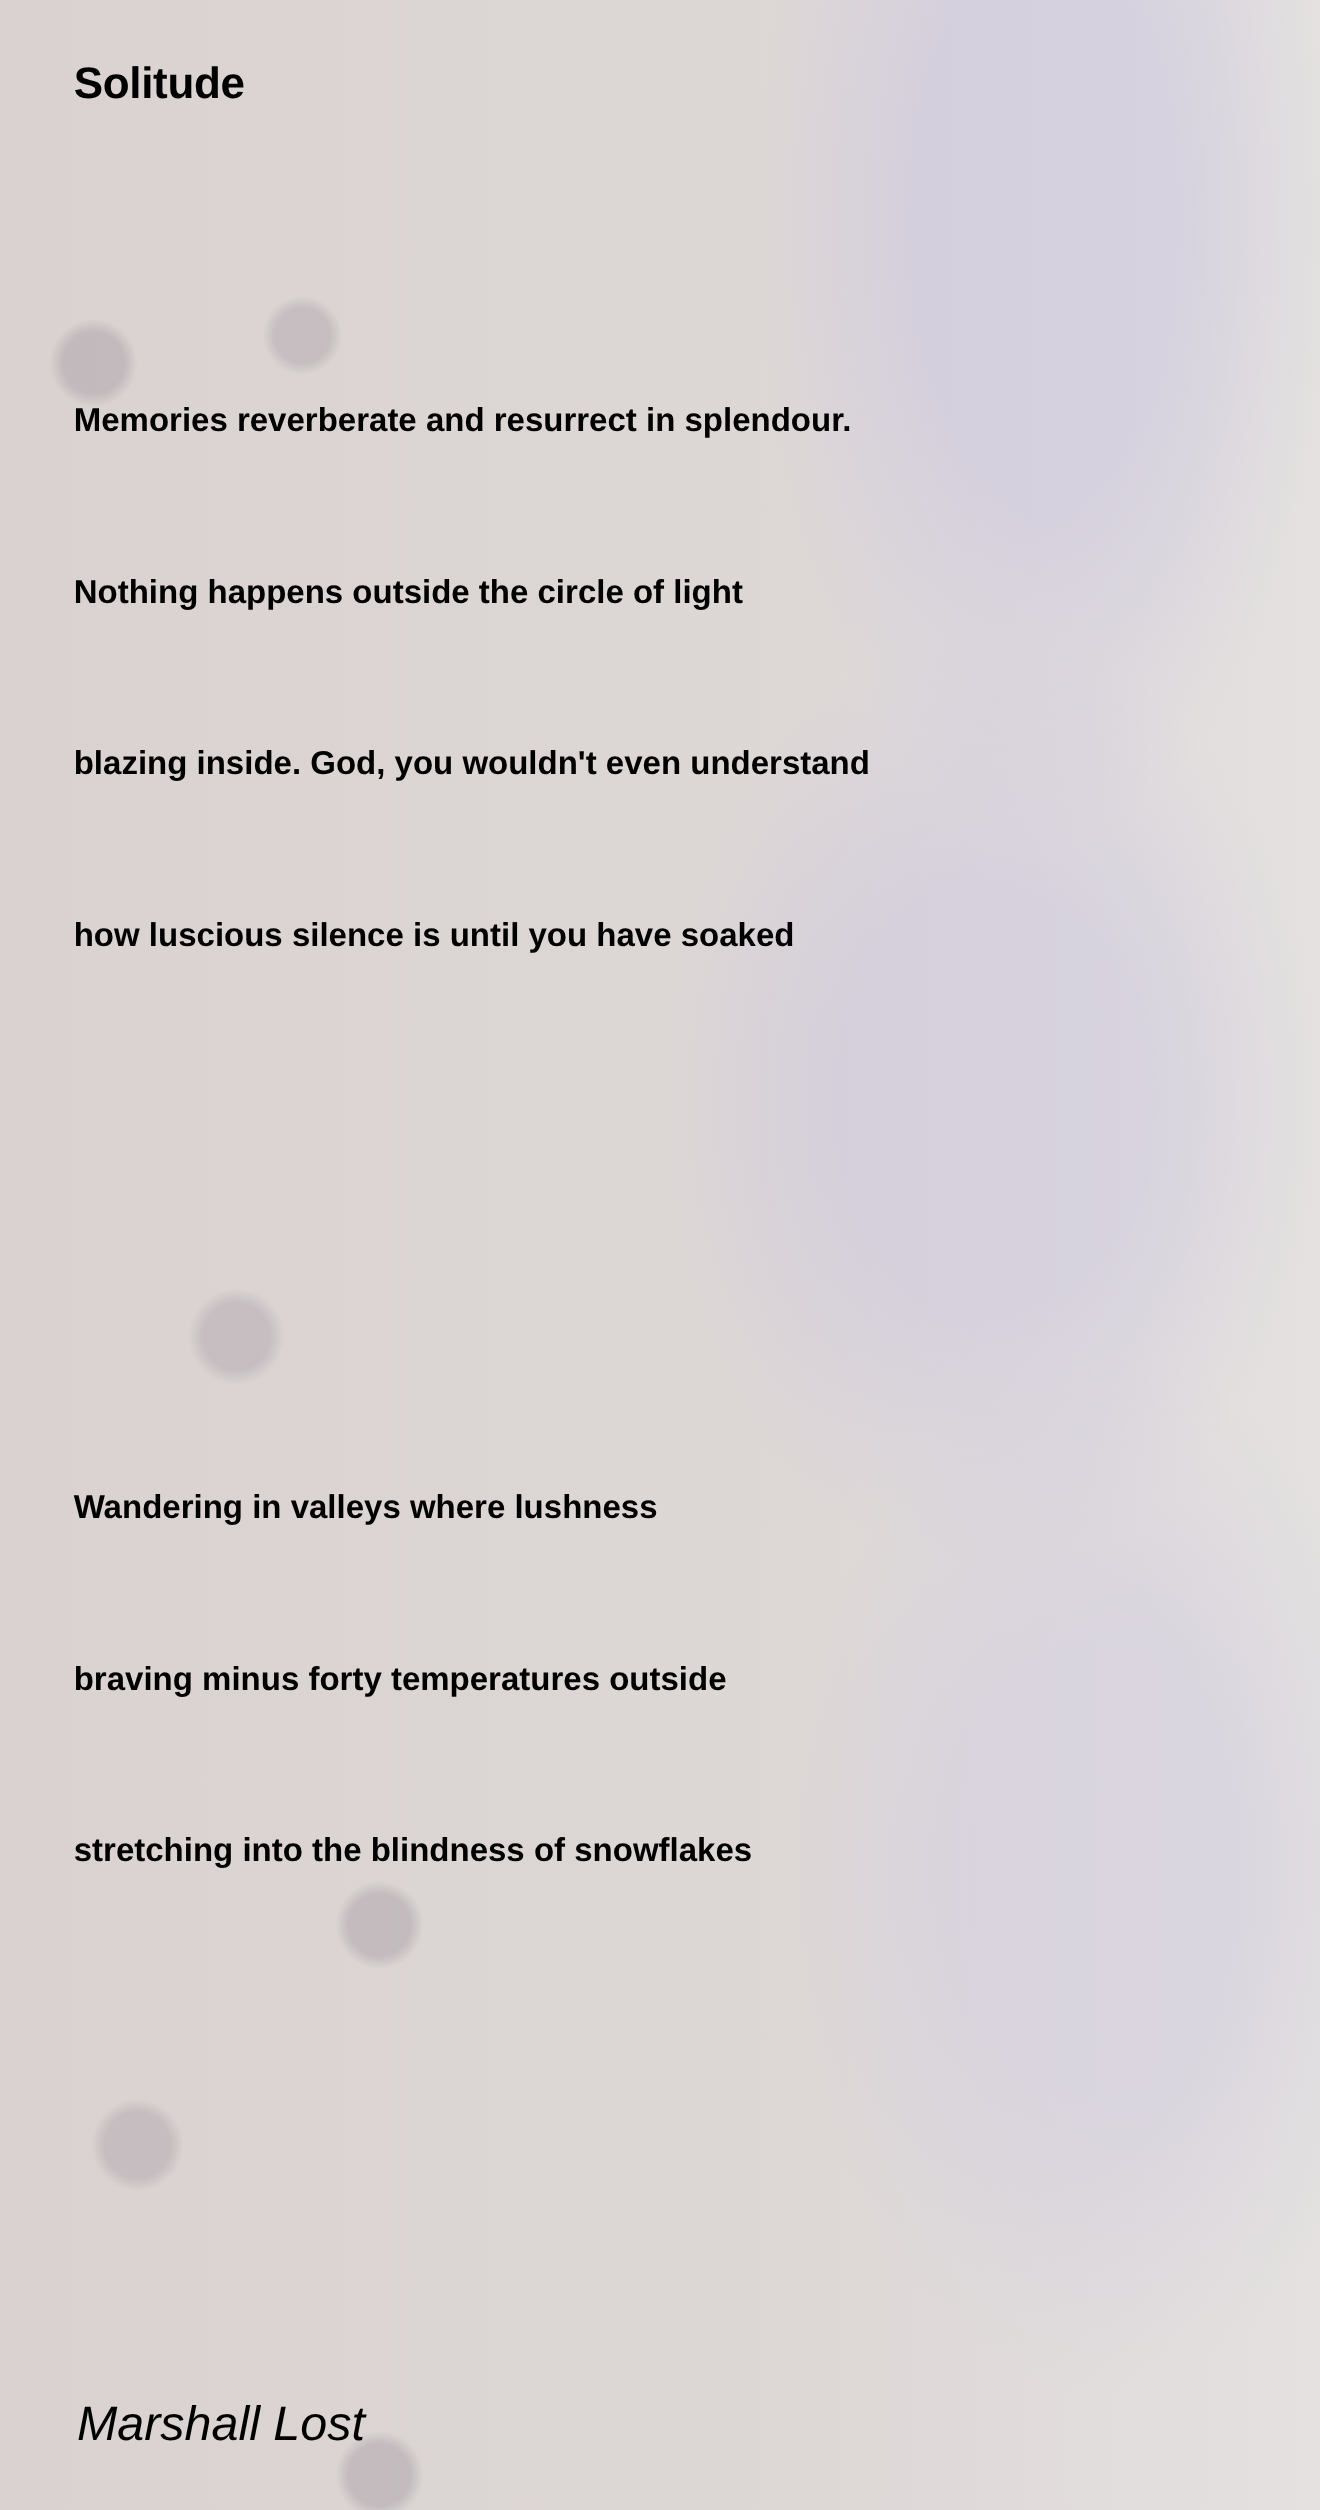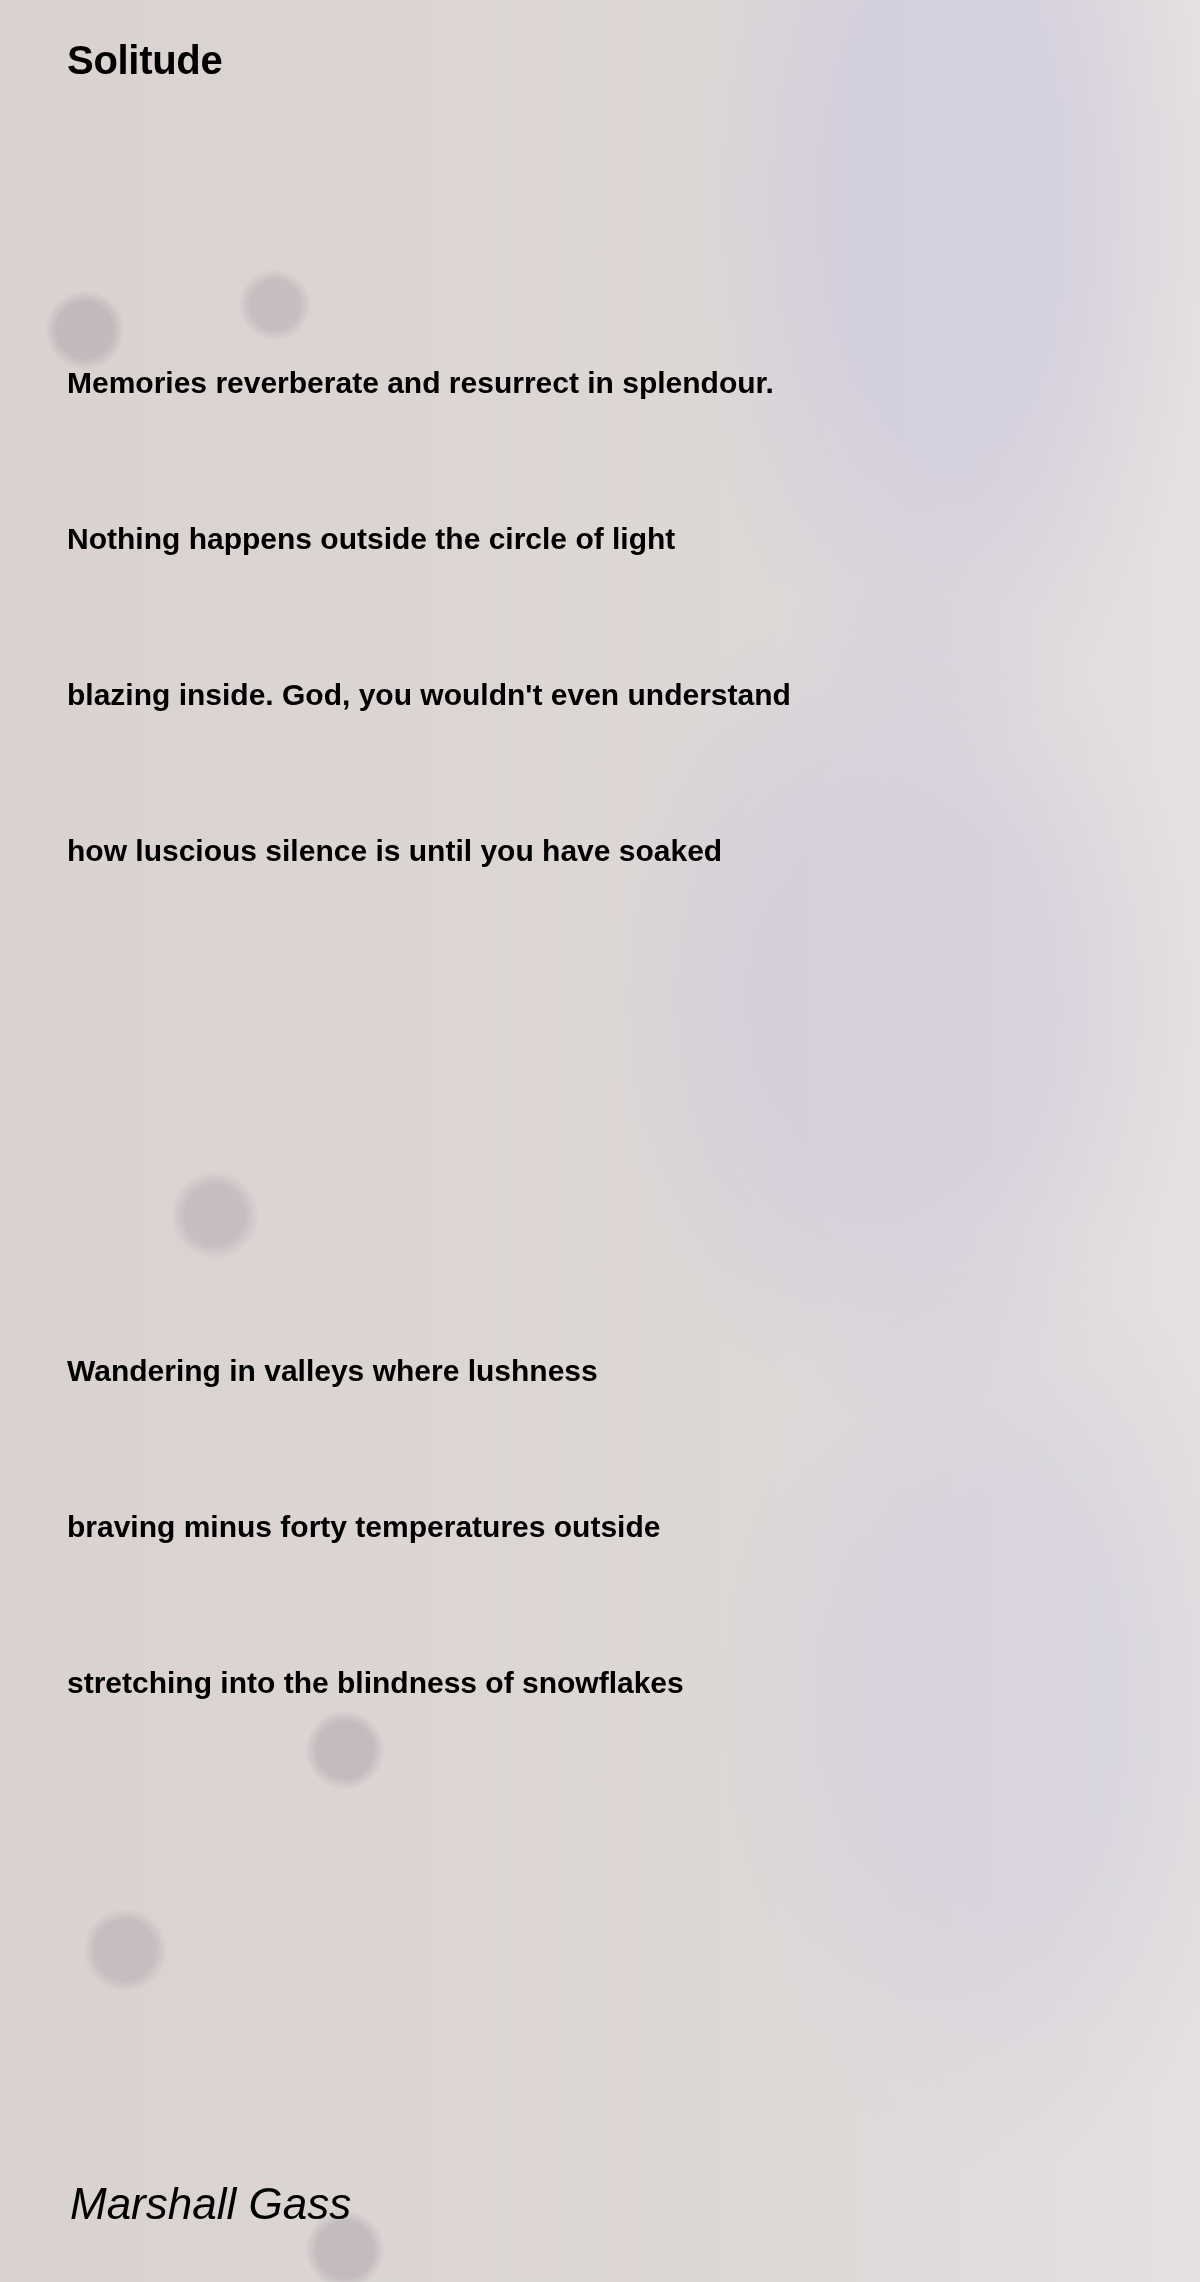--- a/index.html
+++ b/index.html
@@ -27,21 +27,21 @@
       linear-gradient(90deg, #d9d2d0 0%, #ddd7d6 60%, #e4e1e0 100%);
   }
   .content {
     position: absolute;
     left: 67px;
     top: 0;
     width: 1100px;
   }
   .title {
     position: absolute;
-    left: 0; top: 34px;
+    left: 0; top: 50px;
     font-size: 40px;
     font-weight: bold;
     margin: 0;
     line-height: 52px;
     letter-spacing: -0.3px;
   }
   .poem {
     position: absolute;
     left: 0; top: 149px;
     font-size: 30px;
@@ -83,14 +83,14 @@
       
     </div>
     
     
     
     
     
     
   </div>
 
-  <div class="signature">Marshall Gass</div>
+  <div class="signature">Marshall Lost</div>
 </div>
 
 </body></html>

